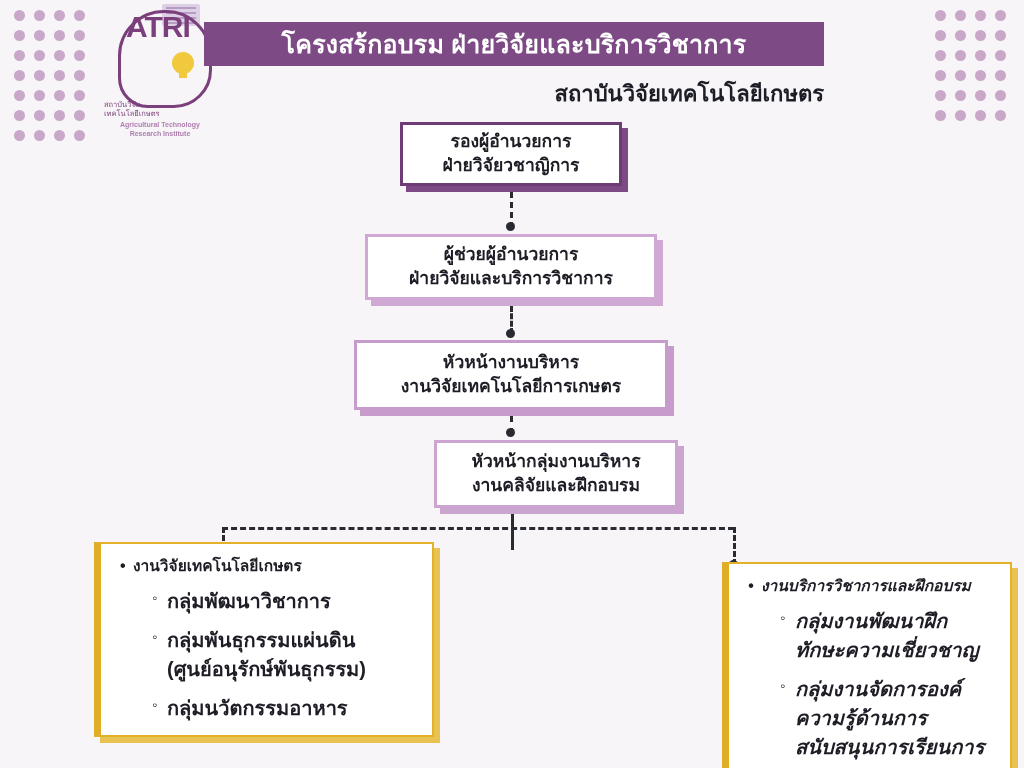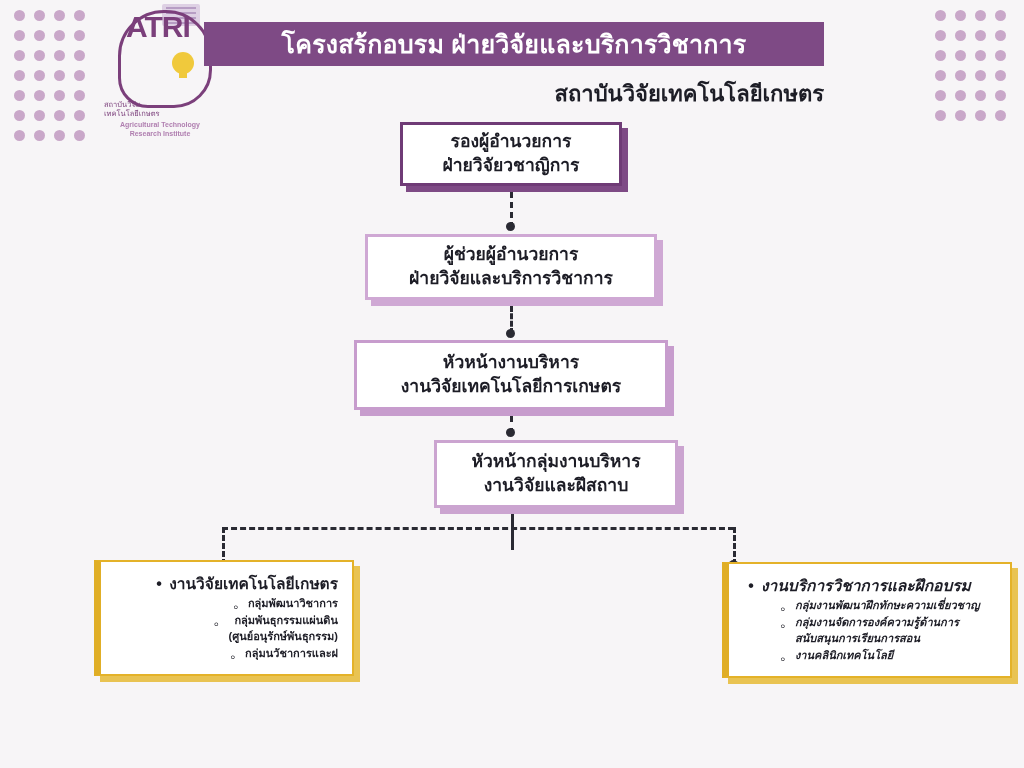--- a/index.html
+++ b/index.html
@@ -231,21 +231,21 @@
   .leaf {
     position: absolute;
     box-sizing: border-box;
     background: #ffffff;
     border: 2px solid #e4b229;
     border-left: 7px solid #e0ae26;
     box-shadow: 6px 6px 0 #e9c352;
     padding: 10px 14px 12px 14px;
     color: #1d1d26;
   }
-  #leaf-left { left: 94px; top: 560px; width: 260px; text-align: right; }
+  #leaf-left { left: 94px; top: 542px; width: 340px; }
   #leaf-right { left: 722px; top: 562px; width: 290px; font-style: italic; }
 
   ul.l1 {
     margin: 0;
     padding-left: 16px;
     list-style: none;
   }
   ul.l1 > li {
     position: relative;
     font-size: 15.5px;
@@ -260,24 +260,24 @@
     top: 0;
     font-size: 16px;
   }
   ul.l2 {
     margin: 0;
     padding-left: 34px;
     list-style: none;
   }
   ul.l2 > li {
     position: relative;
-    font-size: 11px;
+    font-size: 20px;
     font-weight: bold;
     line-height: 1.45;
-    margin-top: 1px;
+    margin-top: 10px;
   }
   ul.l2 > li > .txt:before {
     content: "\25E6";
     position: absolute;
     left: -15px;
     top: 0;
     font-size: 15px;
   }
   .txt { position: relative; display: inline-block; }
 </style>
@@ -372,21 +372,21 @@
     <div>งานวิจัยเทคโนโลยีการเกษตร</div>
   </div>
 
   <div class="node lvl2" id="node-2">
     <div>ผู้ช่วยผู้อำนวยการ</div>
     <div>ฝ่ายวิจัยและบริการวิชาการ</div>
   </div>
 
   <div class="node lvl4" id="node-4">
     <div>หัวหน้ากลุ่มงานบริหาร</div>
-    <div>งานวิจัยและฝึสถาบ</div>
+    <div>งานคลิจัยและฝึกอบรม</div>
   </div>
 
   <div class="vline" id="c1"></div>
   <div class="dot" id="d1"></div>
 
   <div class="vline" id="c2"></div>
   <div class="dot" id="d2"></div>
 
   <div class="vline" id="c3"></div>
   <div class="dot" id="d3"></div>
@@ -398,21 +398,21 @@
   <div class="dot" id="d5"></div>
   <div class="dot" id="d6"></div>
 
   <div class="leaf" id="leaf-left">
     <ul class="l1">
       <li>
         <span class="txt">งานวิจัยเทคโนโลยีเกษตร</span>
         <ul class="l2">
           <li><span class="txt">กลุ่มพัฒนาวิชาการ</span></li>
           <li><span class="txt">กลุ่มพันธุกรรมแผ่นดิน<br>(ศูนย์อนุรักษ์พันธุกรรม)</span></li>
-          <li><span class="txt">กลุ่มนวัชาการและฝ</span></li>
+          <li><span class="txt">กลุ่มนวัตกรรมอาหาร</span></li>
         </ul>
       </li>
     </ul>
   </div>
 
   <div class="leaf" id="leaf-right">
     <ul class="l1">
       <li>
         <span class="txt">งานบริการวิชาการและฝึกอบรม</span>
         <ul class="l2">

